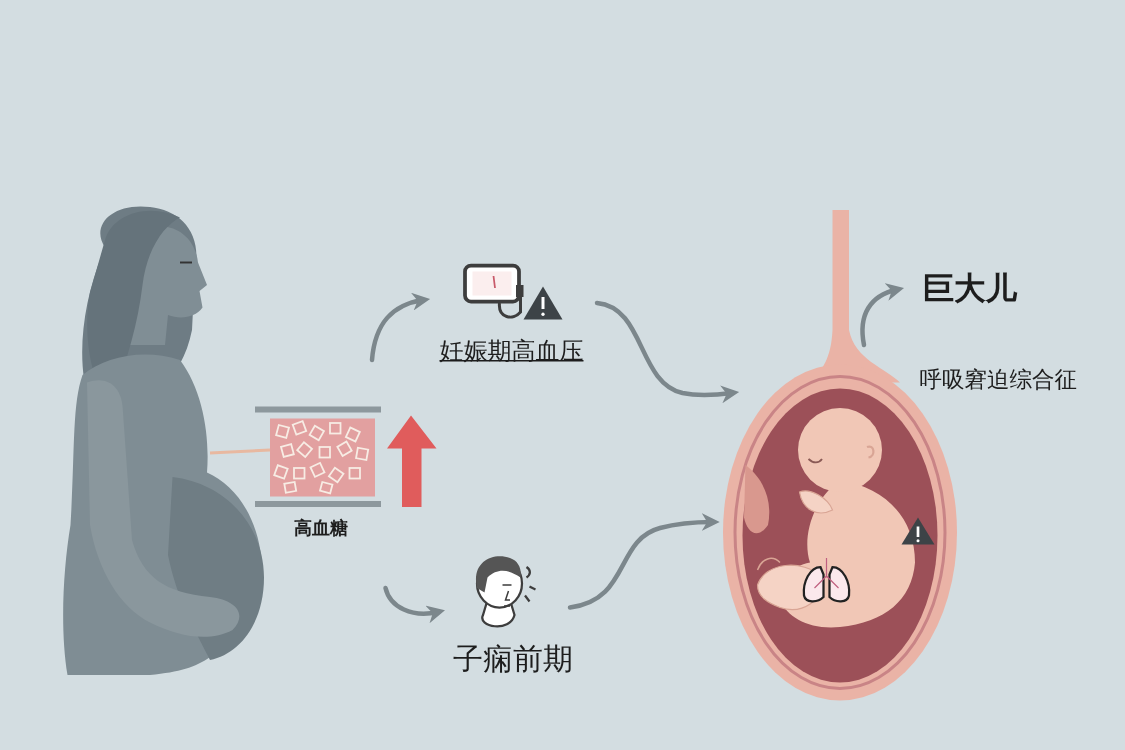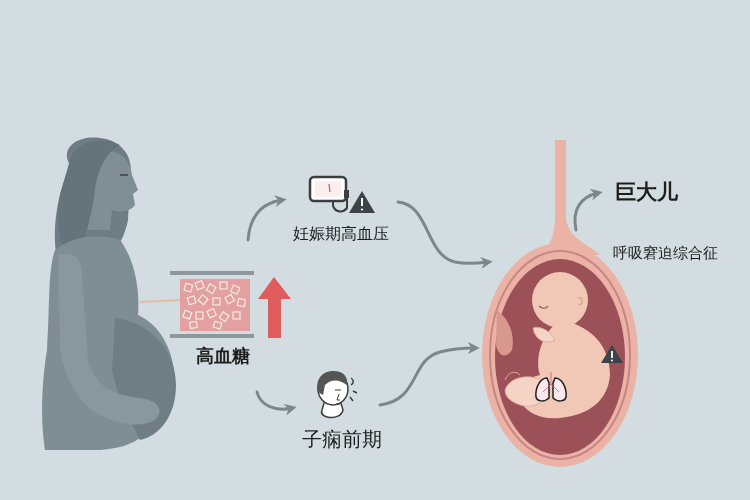--- a/index.html
+++ b/index.html
@@ -7,22 +7,22 @@
     width: 750px; height: 500px; overflow: hidden;
     background: #d3dde1;
     font-family: "DejaVu Sans", sans-serif;
     position: relative;
   }
   .stage { position: absolute; left: 0; top: 0; width: 750px; height: 500px; }
   .label {
     position: absolute; color: #1d1d1d; white-space: nowrap;
     font-family: "DejaVu Sans", sans-serif;
   }
-  .lbl-glucose { left: 196px; top: 344px; font-size: 18px; font-weight: bold; }
-  .lbl-hyper { left: 293px; top: 224px; font-size: 16px; }
+  .lbl-glucose { left: 196px; top: 344px; font-size: 12px; font-weight: bold; }
+  .lbl-hyper { left: 293px; top: 224px; font-size: 16px; text-decoration: underline; }
   .lbl-pre { left: 302px; top: 426px; font-size: 20px; }
   .lbl-macro { left: 615px; top: 178px; font-size: 21px; font-weight: bold; }
   .lbl-rds { left: 613px; top: 244px; font-size: 15px; text-align: center; }
 </style>
 </head>
 <body>
 
 <div class="stage">
 <svg width="750" height="500" viewBox="0 0 750 500" xmlns="http://www.w3.org/2000/svg">
   <defs>

